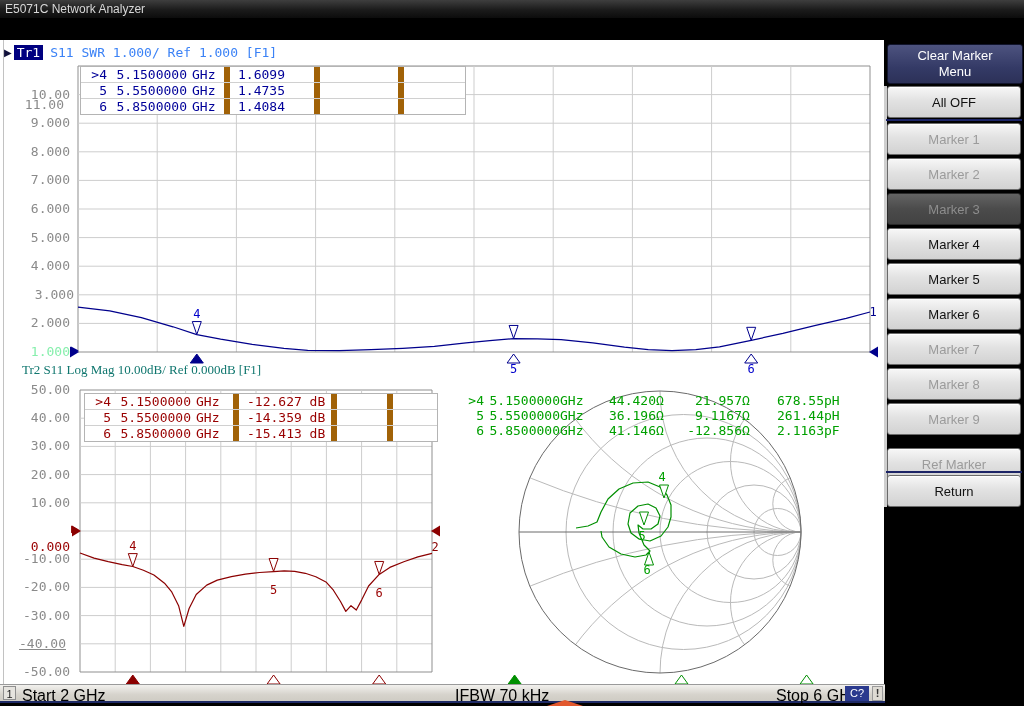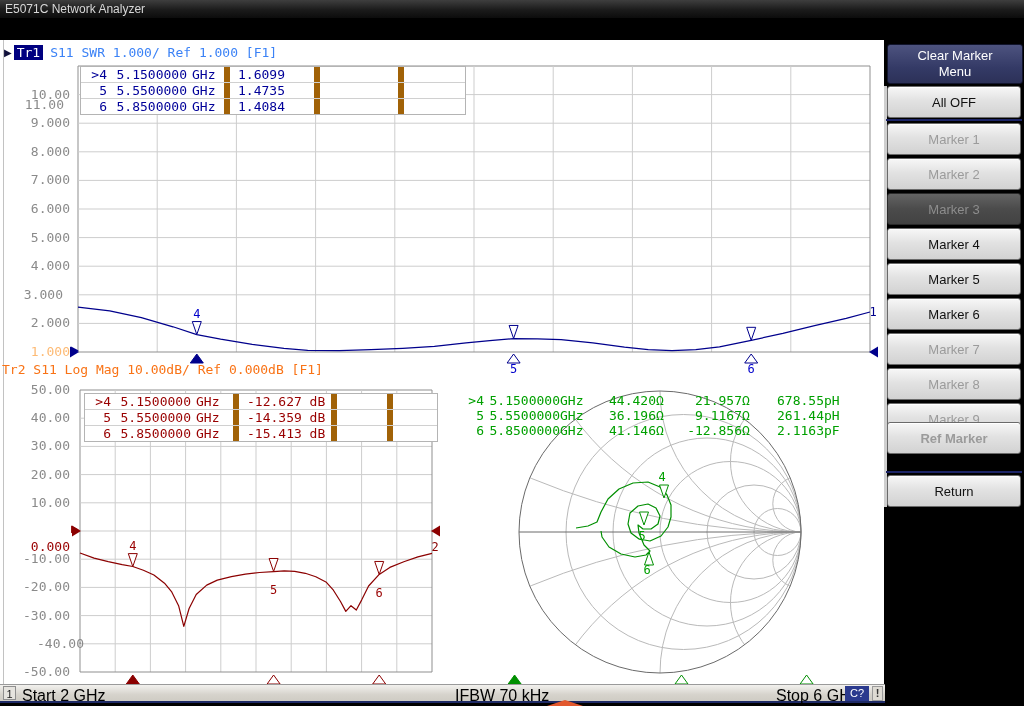--- a/index.html
+++ b/index.html
@@ -24,25 +24,25 @@
   
   .main{left:0;top:40px;width:884px;height:644px;background:#fff;}
   .win-edge{left:3px;top:40px;width:1px;height:644px;background:#c2c2c2;}
 
   #plot-svg{left:0;top:40px;}
 
   .tr1-header{left:4px;top:44px;height:16px;display:flex;align-items:center;font-size:13px;}
   .tr1-arrow{color:#10103a;font-size:10px;margin-right:2px;}
   .tr1-badge{background:#000080;color:#fff;padding:0 3px;font-size:13px;}
   .tr1-rest{color:#3b82f6;margin-left:7px;white-space:pre;}
-  .tr2-header{left:2px;top:362px;font-size:13px;color:#f97316;white-space:pre;}
+  .tr2-header{left:22px;top:362px;font-size:13px;color:#0f766e;white-space:pre;font-family:Liberation Serif, serif;}
   .tr3-header{left:460px;top:362px;font-size:13px;color:#009900;white-space:pre;}
 
   .axis-label{width:62px;text-align:right;font-size:13px;color:#8a8a8a;}
-  .axis-label.ref-blue{color:#fdba74;}
+  .axis-label.ref-blue{color:#86efac;}
   .axis-label.ref-red{color:#990000;}
 
   .ro-box{background:#fff;border:1px solid #b4b4b4;font-size:13px;}
   .ro-row{display:flex;height:15px;line-height:15px;border-bottom:1px solid #d0d0d0;}
   .ro-row:last-child{border-bottom:none;}
   .ro-g{display:flex;box-sizing:border-box;border-left:6px solid #a16207;}
   .ro-g:first-child{border-left:none;}
   .ro-num{width:26px;text-align:right;}
   .ro-freq{width:78px;text-align:right;margin-left:2px;}
   .ro-unit{width:34px;padding-left:5px;box-sizing:border-box;}
@@ -212,37 +212,37 @@
 
   <div id="tr1-ylabels">
       <div class="abs axis-label mono" style="left: 2px; top: 58px; margin-top: 39px;">11.00</div>
       <div class="abs axis-label mono" style="left: 8px; top: 86.6px;">10.00</div>
       <div class="abs axis-label mono" style="left: 8px; top: 115.2px;">9.000</div>
       <div class="abs axis-label mono" style="left: 8px; top: 143.8px;">8.000</div>
       <div class="abs axis-label mono" style="left: 8px; top: 172.4px;">7.000</div>
       <div class="abs axis-label mono" style="left: 8px; top: 201px;">6.000</div>
       <div class="abs axis-label mono" style="left: 8px; top: 229.6px;">5.000</div>
       <div class="abs axis-label mono" style="left: 8px; top: 258.2px;">4.000</div>
-      <div class="abs axis-label mono" style="left: 1px; top: 286.8px;">3.000</div>
+      <div class="abs axis-label mono" style="left: 12px; top: 286.8px;">3.000</div>
       <div class="abs axis-label mono" style="left: 8px; top: 315.4px;">2.000</div>
       <div class="abs axis-label mono ref-blue" style="left: 8px; top: 344px;">1.000</div>
       <div class="abs" style="left: 71px; top: 344px; color: rgb(0, 0, 140); font-size: 10px;">▶</div>
     </div>
   <div id="tr2-ylabels">
       <div class="abs axis-label mono" style="left: 8px; top: 382px;">50.00</div>
       <div class="abs axis-label mono" style="left: 8px; top: 410.2px;">40.00</div>
       <div class="abs axis-label mono" style="left: 8px; top: 438.4px;">30.00</div>
       <div class="abs axis-label mono" style="left: 8px; top: 466.6px;">20.00</div>
       <div class="abs axis-label mono" style="left: 8px; top: 494.8px;">10.00</div>
       <div class="abs axis-label mono ref-red" style="left: 8px; top: 539px;">0.000</div>
       <div class="abs" style="left: 71px; top: 523px; color: rgb(139, 0, 0); font-size: 10px;">▶</div>
       <div class="abs axis-label mono" style="left: 8px; top: 551.2px;">-10.00</div>
       <div class="abs axis-label mono" style="left: 8px; top: 579.4px;">-20.00</div>
       <div class="abs axis-label mono" style="left: 8px; top: 607.6px;">-30.00</div>
-      <div class="abs axis-label mono" style="left: 22px; top: 635.8px;">-40.00</div>
+      <div class="abs axis-label mono" style="left: 4px; top: 635.8px; text-decoration: underline;">-40.00</div>
       <div class="abs axis-label mono" style="left: 8px; top: 664px;">-50.00</div>
     </div>
 
   <div id="tr1-readout" class="abs ro-box mono tr1-ro" style="left:80px;top:66px;">
       <div class="ro-row">
         <div class="ro-g" style="width: 143px;">
           <span class="ro-num">&gt;4</span>
           <span class="ro-freq">5.1500000</span>
           <span class="ro-unit">GHz</span>
         </div>
@@ -362,21 +362,21 @@
       <div class="abs sb-sep" style="top: 119px;"></div>
       <div class="abs sb-btn disabled" style="top: 123px;">Marker 1</div>
       <div class="abs sb-btn disabled" style="top: 158px;">Marker 2</div>
       <div class="abs sb-btn pressed" style="top: 193px;">Marker 3</div>
       <div class="abs sb-btn " style="top: 228px;">Marker 4</div>
       <div class="abs sb-btn " style="top: 263px;">Marker 5</div>
       <div class="abs sb-btn " style="top: 298px;">Marker 6</div>
       <div class="abs sb-btn disabled" style="top: 333px;">Marker 7</div>
       <div class="abs sb-btn disabled" style="top: 368px;">Marker 8</div>
       <div class="abs sb-btn disabled" style="top: 403px;">Marker 9</div>
-      <div class="abs sb-btn disabled" style="top: 422px; font-weight: bold;">Ref Marker</div>
+      <div class="abs sb-btn disabled" style="top: 448px;">Ref Marker</div>
       <div class="abs sb-sep" style="top: 471px;"></div>
       <div class="abs sb-btn " style="top: 475px;">Return</div>
     </div>
 
   <div class="abs statusbar"></div>
   <div class="abs sb-chan">1</div>
   <div class="abs sb-start">Start 2 GHz</div>
   <div class="abs sb-ifbw">IFBW 70 kHz</div>
   <div class="abs sb-stop">Stop 6 GHz</div>
   <div class="abs sb-cal">C?</div>

